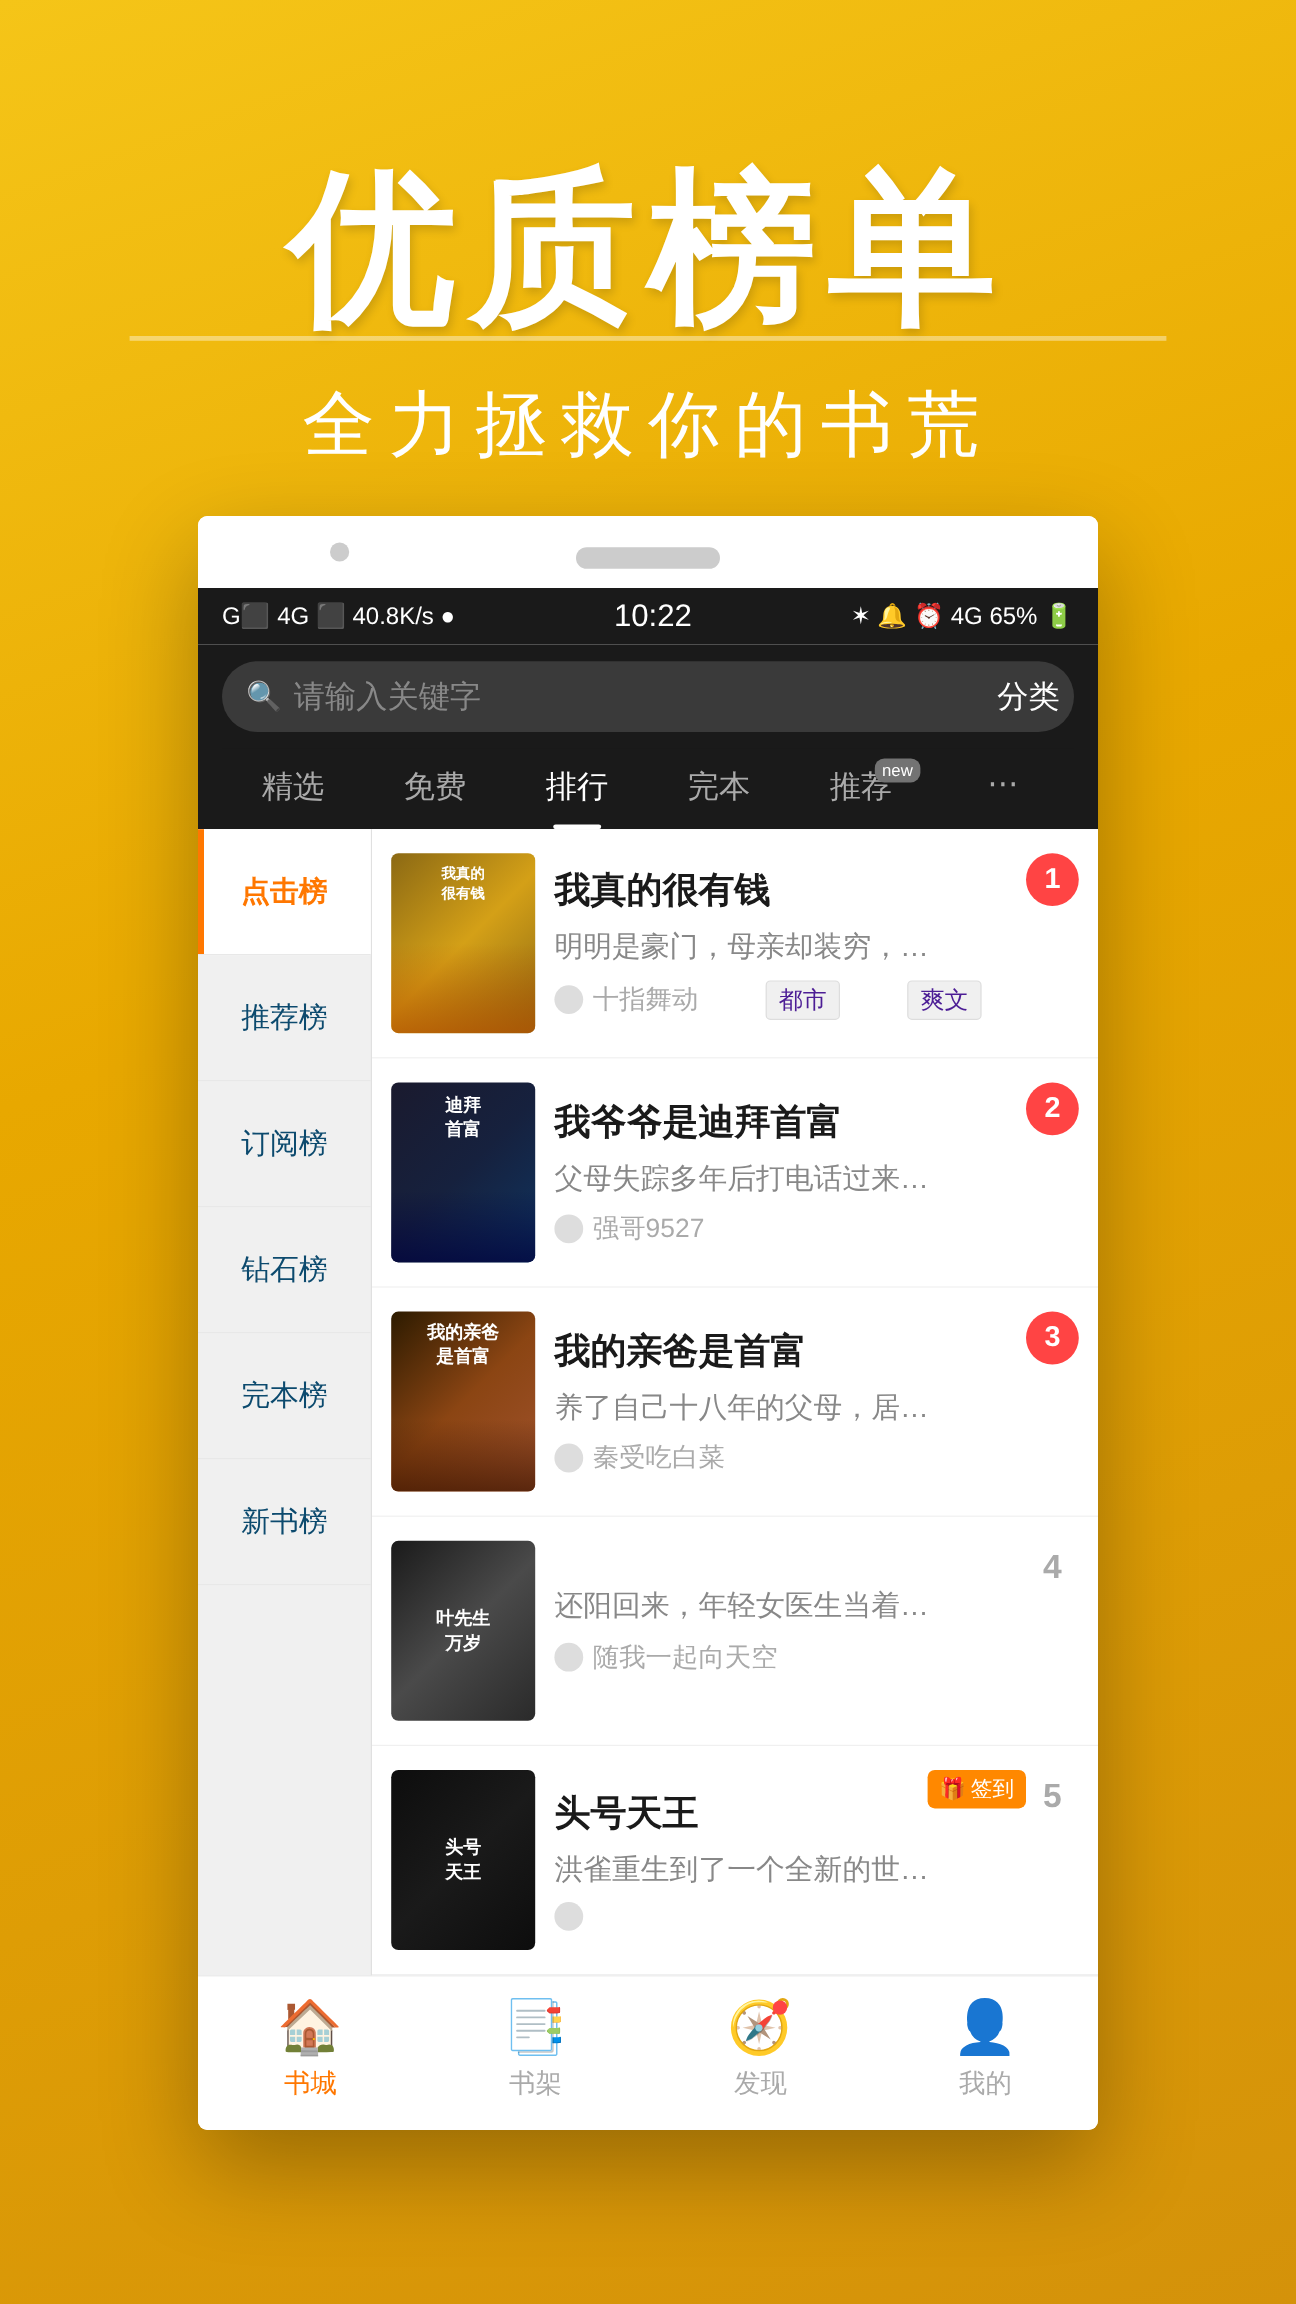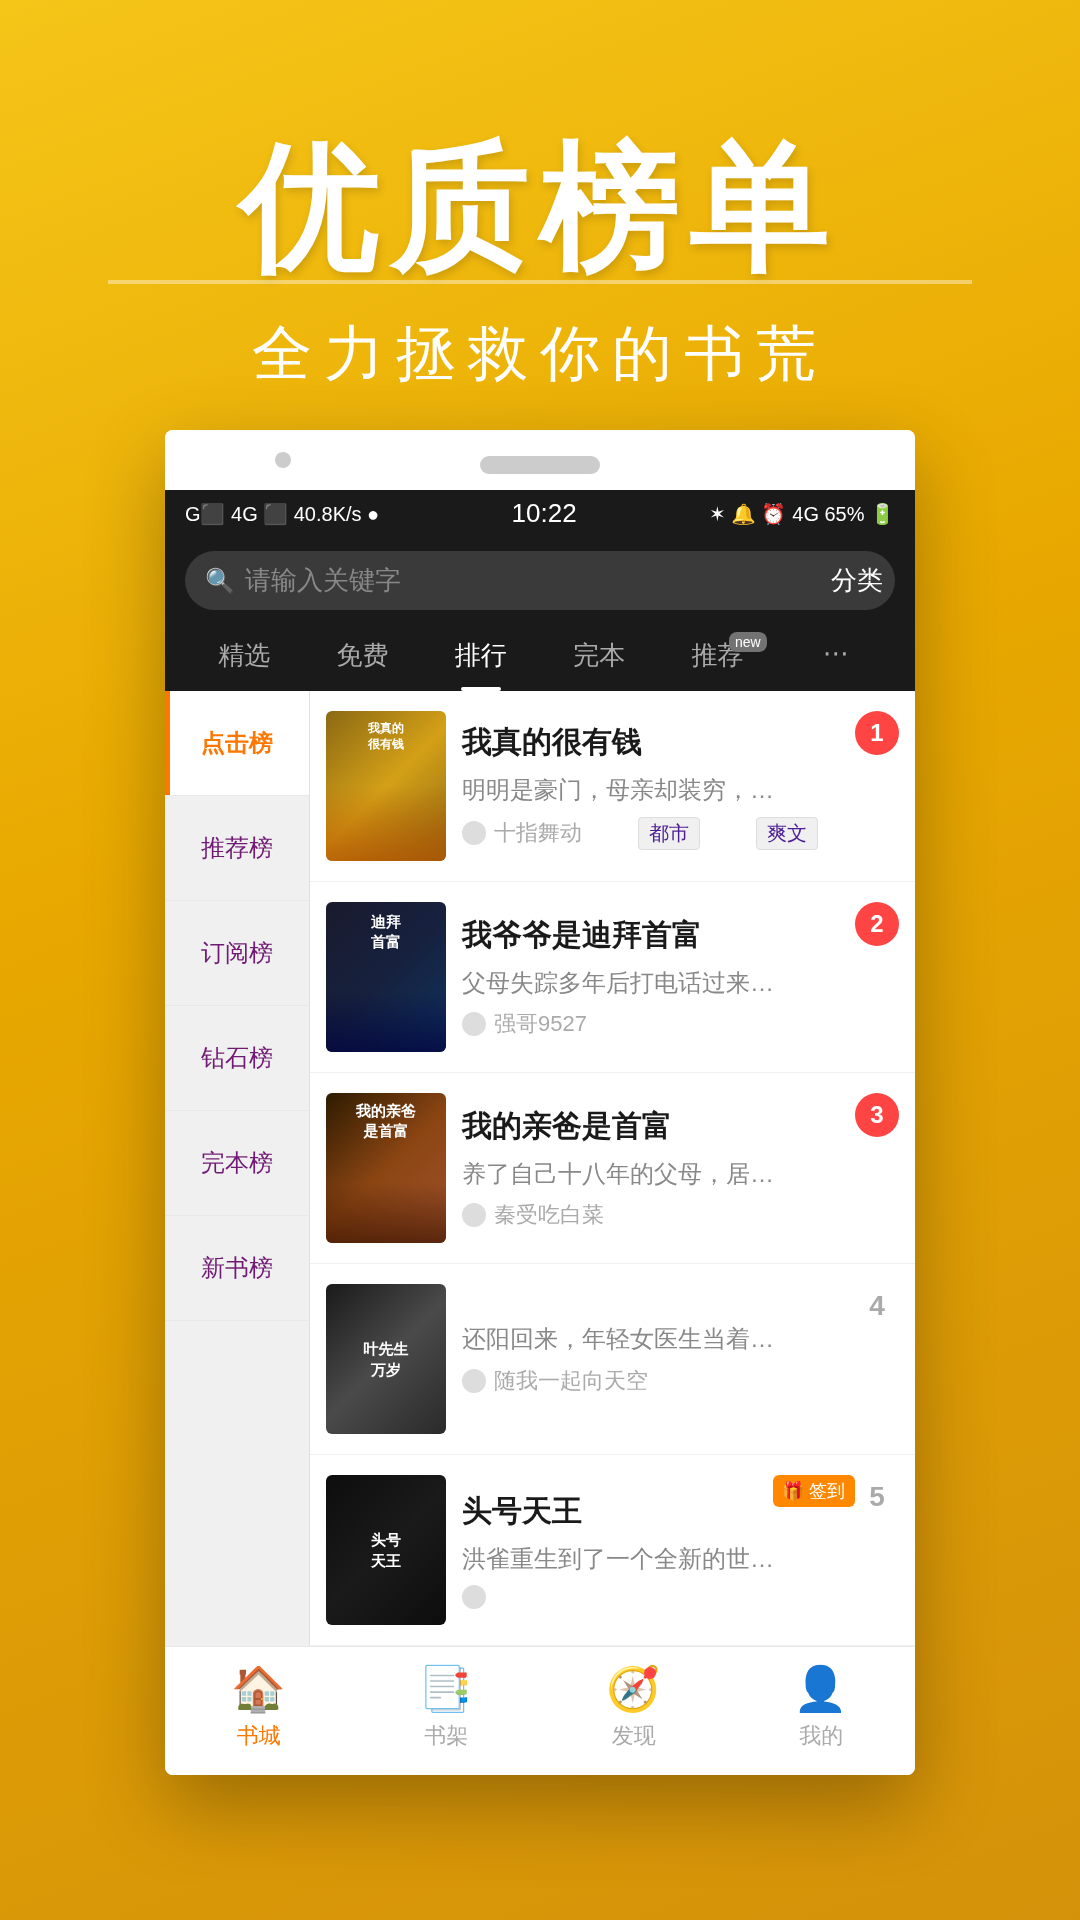--- a/index.html
+++ b/index.html
@@ -177,21 +177,21 @@
     
     .sidebar {
       width: 145px;
       background: #f0f0f0;
       border-right: 1px solid #e0e0e0;
     }
     .sidebar-item {
       padding: 36px 0;
       text-align: center;
       font-size: 24px;
-      color: #701a75;
+      color: #0c4a6e;
       border-bottom: 1px solid #e8e8e8;
       position: relative;
     }
     .sidebar-item.active {
       background: white;
       color: #ff7700;
       font-weight: 600;
     }
     .sidebar-item.active::before {
       content: '';

